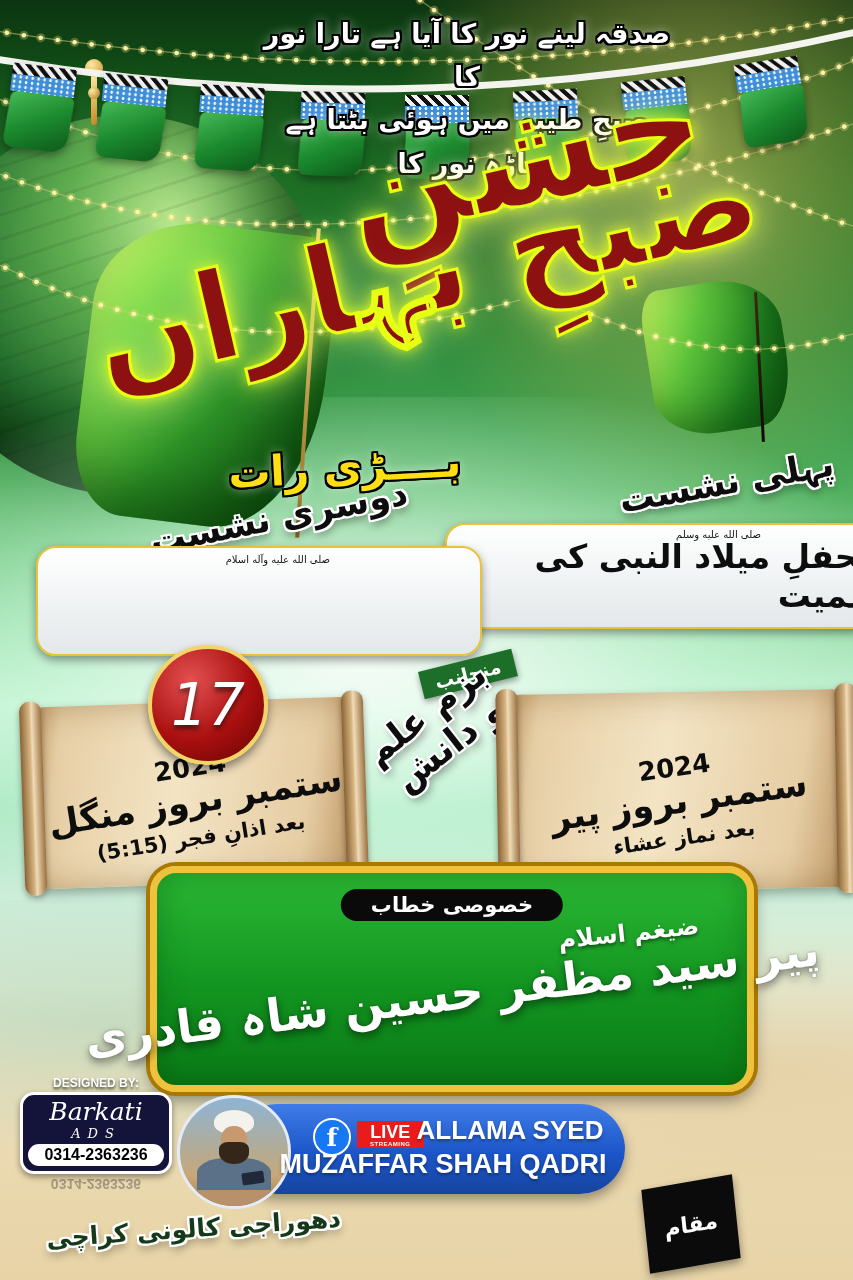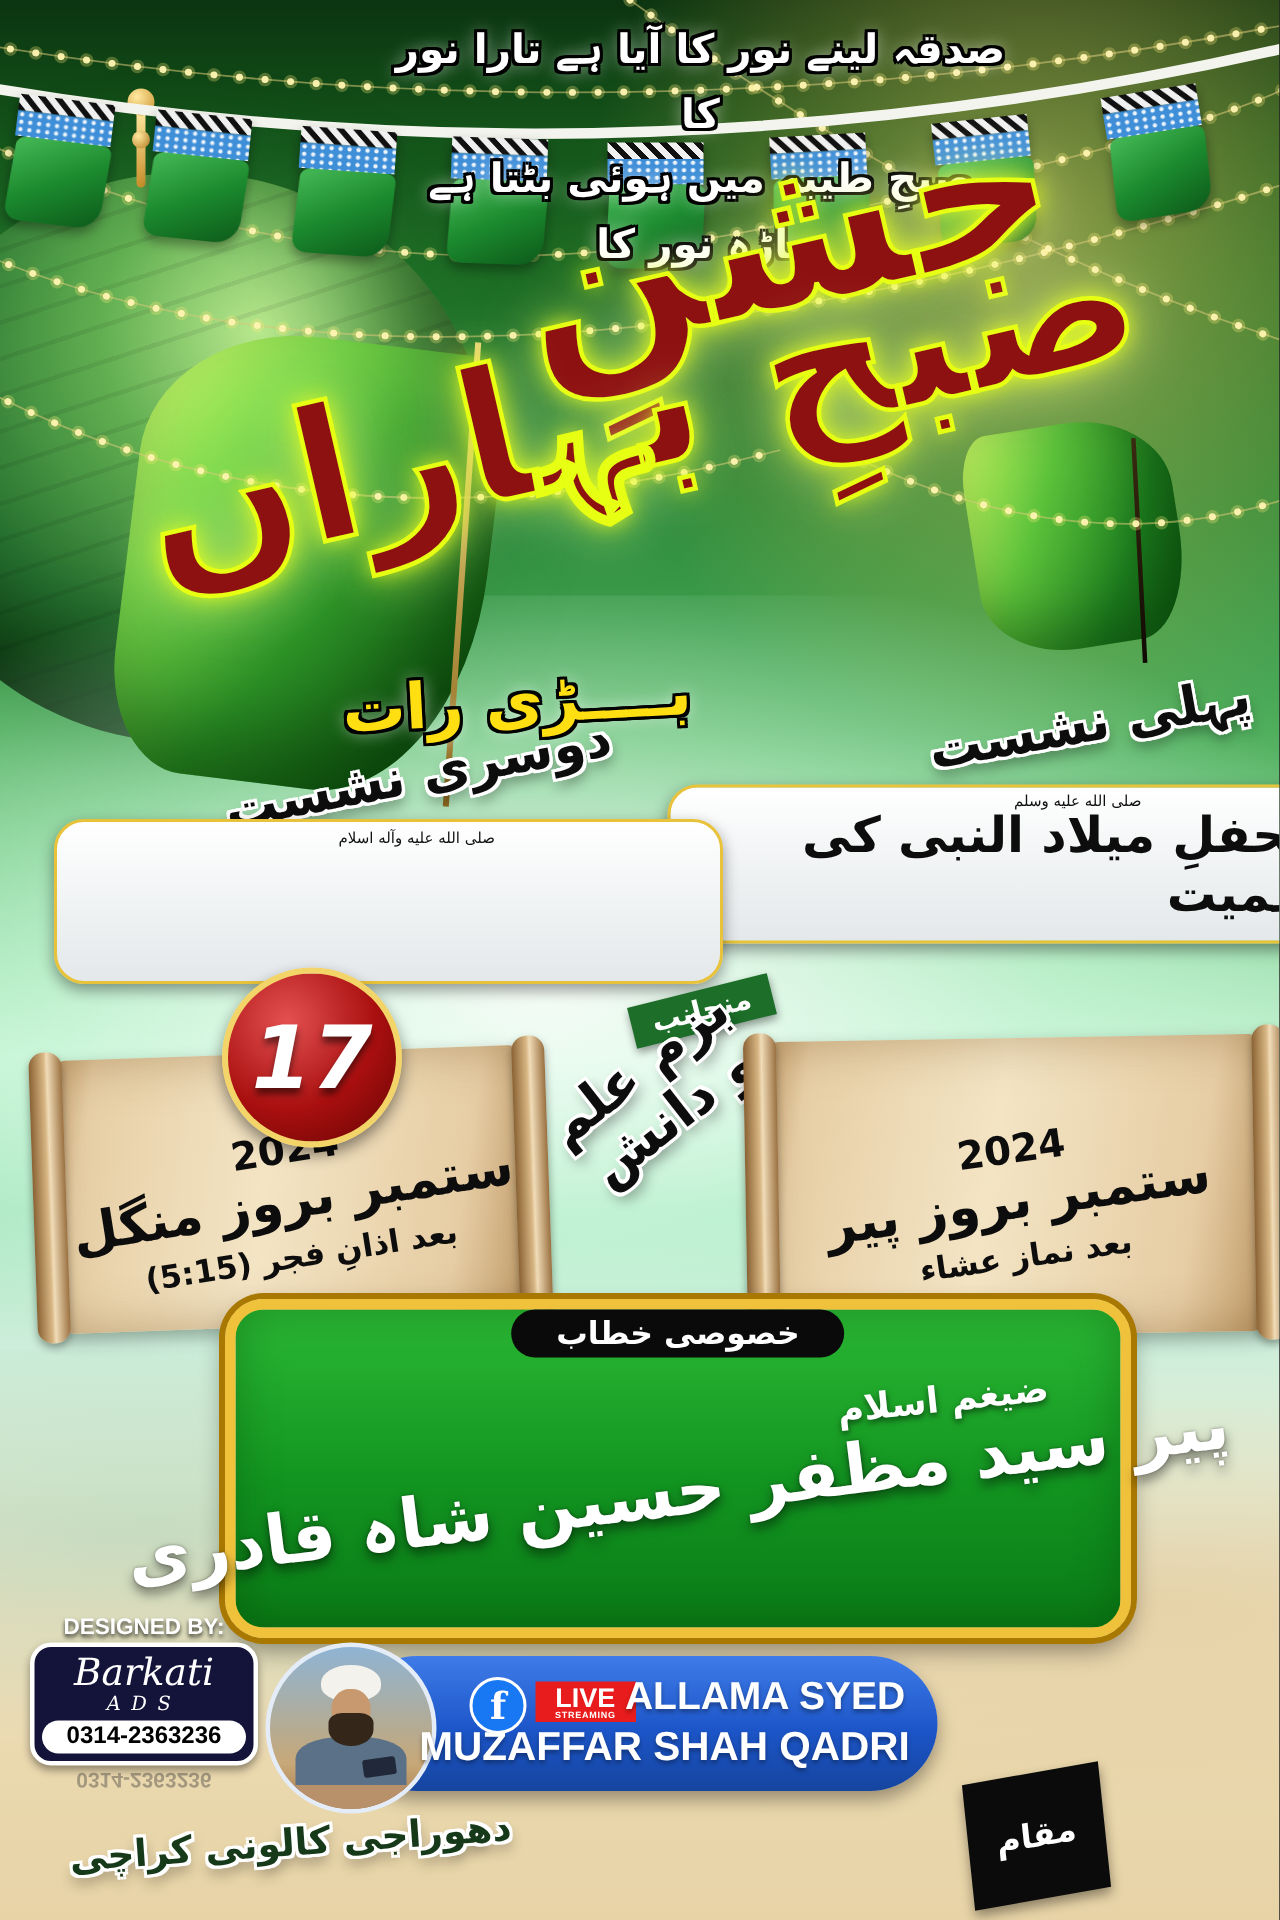--- a/index.html
+++ b/index.html
@@ -98,43 +98,43 @@
   .scroll-inner{position:absolute;inset:0;display:flex;flex-direction:column;align-items:center;
     transform:rotate(-7deg);color:#0d0d0d;font-weight:bold;}
   .si-left{padding-top:52px;} .si-right{padding-top:62px;}
   .year{font-size:26px;line-height:1;}
   .dayline{font-size:35px;line-height:1.25;}
   .timeline{font-size:21px;line-height:1.4;}
   .day-circle{width:112px;height:112px;border-radius:50%;
     background:radial-gradient(circle at 35% 28%,#e35050,#a90f0f 55%,#640404);
     border:4px solid #f2d468;box-shadow:0 5px 10px rgba(0,0,0,.45);
     display:flex;align-items:center;justify-content:center;color:#fff;
-    font-size:58px;font-weight:bold;font-style:italic;text-shadow:0 4px 5px rgba(0,0,0,.55);}
+    font-size:58px;font-weight:normal;font-style:italic;text-shadow:0 4px 5px rgba(0,0,0,.55);}
   .circle-17{left:148px;top:645px;} .circle-16{left:592px;top:638px;}
   
   .minjanib{left:420px;top:660px;background:#1c6e28;color:#fff;padding:3px 14px;
     transform:rotate(-14deg);font-size:19px;font-weight:bold;box-shadow:0 3px 6px rgba(0,0,0,.4);}
   .bazm{left:352px;top:690px;width:172px;transform:rotate(-38deg);
     font-size:36px;font-weight:bold;color:#0d0d0d;text-align:center;line-height:1.08;}
   
   .speaker-banner{left:150px;top:866px;width:590px;height:212px;border-radius:26px;
     background:linear-gradient(180deg,#2bb834 0%,#129420 55%,#0a7a16 100%);
     border:7px solid #f0c23c;
     box-shadow:0 0 0 4px #a87800,0 8px 16px rgba(0,0,0,.4),inset 0 0 30px rgba(0,60,0,.35);}
-  .khitab-pill{position:absolute;top:0;left:50%;transform:translateX(-50%);
+  .khitab-pill{position:absolute;top:16px;left:50%;transform:translateX(-50%);
     background:#0a0a0a;color:#fff;font-size:21px;font-weight:bold;
     padding:4px 30px;border-radius:20px;white-space:nowrap;}
   .zaigham{position:absolute;top:46px;right:48px;color:#fff;font-size:24px;font-weight:bold;
     transform:rotate(-6deg);text-shadow:0 2px 4px rgba(0,0,0,.55);}
   .speaker-name{position:absolute;inset:30px 0 0 0;display:flex;align-items:center;justify-content:center;
     transform:rotate(-7deg);font-size:46px;font-weight:bold;color:#fff;white-space:nowrap;
     text-shadow:0 4px 8px rgba(0,0,0,.5),0 0 2px rgba(0,0,0,.4);}
   
   .designed{left:20px;top:1076px;width:152px;text-align:center;font-family:"Liberation Sans",sans-serif;}
-  .designed-label{font-size:15px;font-weight:bold;color:#fff;text-shadow:0 2px 3px rgba(0,0,0,.8);}
+  .designed-label{font-size:12px;font-weight:bold;color:#fff;text-shadow:0 2px 3px rgba(0,0,0,.8);}
   .barkati-box{margin-top:2px;background:#141339;border:3px solid #fff;border-radius:14px;
     padding:3px 5px 5px;box-shadow:0 3px 6px rgba(0,0,0,.4);}
   .barkati-name{font-family:"DejaVu Serif",serif;font-style:italic;color:#fff;font-size:25px;line-height:1.1;}
   .barkati-ads{font-family:"DejaVu Serif",serif;font-style:italic;color:#fff;font-size:13px;letter-spacing:7px;line-height:1.2;}
   .phone-pill{margin-top:3px;background:#fff;border-radius:11px;color:#000;font-weight:bold;
     font-size:16px;padding:2px 2px;}
   .phone-reflect{margin-top:2px;font-size:14px;font-weight:bold;color:#3a3a3a;opacity:.4;transform:scaleY(-1);}
   
   .live-bar{left:233px;top:1104px;width:392px;height:90px;border-radius:45px;
     background:linear-gradient(180deg,#3f7ce8 0%,#1c55c8 55%,#16459f 100%);

